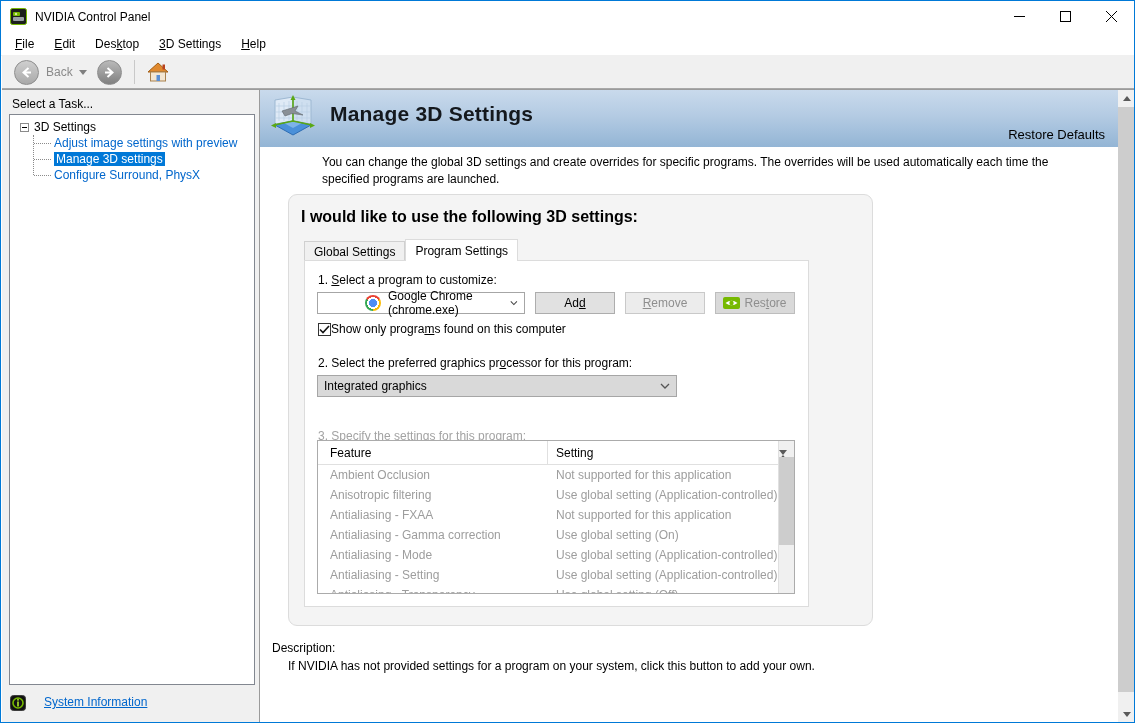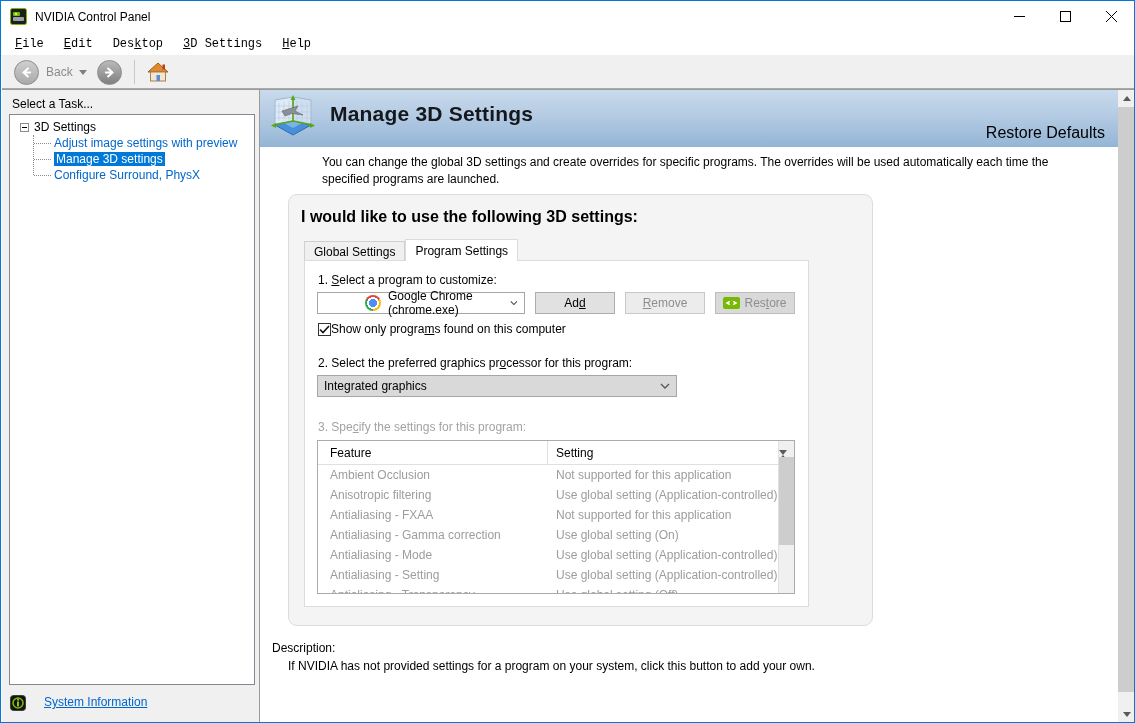--- a/index.html
+++ b/index.html
@@ -10,21 +10,21 @@
     position:relative; width:1135px; height:723px; background:#fff;
     border:1px solid #0079d7; overflow:hidden;
   }
   
   #titlebar { position:absolute; left:0; top:0; width:100%; height:31px; background:#fff; display:flex; align-items:center; }
   #titlebar .app-icon { margin:0 8px 0 9px; width:17px; height:17px; }
   #titlebar .title { font-size:12px; }
   .win-controls { position:absolute; right:0; top:0; height:31px; display:flex; }
   .win-btn { width:46px; height:31px; display:flex; align-items:center; justify-content:center; background:#fff; }
   
-  #menubar { position:absolute; left:0; top:31px; width:100%; height:24px; background:#fff; display:flex; align-items:center; padding-left:8px; border-bottom:1px solid #f0f0f0;font-family:Liberation Mono, monospace; }
+  #menubar { position:absolute; left:0; top:31px; width:100%; height:24px; background:#fff; display:flex; align-items:center; padding-left:8px; border-bottom:1px solid #f0f0f0; }
   .menu-item { padding:3px 6px; margin-right:8px; cursor:default; }
   
   #toolbar { position:absolute; left:1px; top:55px; width:1133px; height:33px; background:#f0f0f0; display:flex; align-items:center; border-bottom:1px solid #a8a8a8; }
   .nav-circle { width:25px; height:25px; border-radius:50%; border:1px solid #8d8d8d; display:flex; align-items:center; justify-content:center; color:#fff; font-size:13px; }
   .nav-back { margin-left:12px; background:linear-gradient(#cfcfcf,#a9a9a9); }
   .nav-fwd  { background:linear-gradient(#b9b9b9,#808080); }
   .back-label { color:#8a8a8a; margin:0 6px 0 7px; }
   .caret-down { width:0; height:0; border-left:4px solid transparent; border-right:4px solid transparent; border-top:5px solid #7f7f7f; margin-right:10px; }
   .tb-sep { width:1px; height:24px; background:#c9c9c9; margin:0 12px; }
   
@@ -42,31 +42,31 @@
   .tree-item { position:relative; height:16px; display:flex; align-items:center; padding-left:21px; color:#0066cc; white-space:nowrap; }
   .tree-item::before { content:""; position:absolute; left:1px; top:8px; width:17px; border-top:1px dotted #8b8b8b; }
   .tree-item.selected span { background:#0078d7; color:#fff; padding:0 2px; }
   .sysinfo-row { position:absolute; left:8px; bottom:12px; display:flex; gap:18px; }
   .sysinfo-row a { color:#0066cc; }
   
   .main-header { position:absolute; left:0; top:0; width:100%; height:57px;
     background:linear-gradient(180deg,#c9daec 0%,#b4cbe3 45%,#93b5d5 100%); }
   .main-header .hdr-icon { position:absolute; left:10px; top:4px; }
   .main-header h1 { position:absolute; left:70px; top:12px; font-size:21px; font-weight:bold; color:#14181d; letter-spacing:.2px; }
-  .restore-defaults { position:absolute; right:30px; bottom:5px; font-size:16px; color:#000; cursor:default; }
+  .restore-defaults { position:absolute; right:30px; bottom:5px; font-size:13px; color:#000; cursor:default; }
   .intro { position:absolute; left:62px; top:64px; width:772px; line-height:1.45; }
   
   .card { position:absolute; left:28px; top:104px; width:585px; height:432px; background:#f4f4f4; border:1px solid #dcdcdc; border-radius:9px; }
   .card-heading { position:absolute; left:12px; top:13px; font-weight:bold; font-size:16px; }
   .tabs { position:absolute; left:15px; top:44px; display:flex; align-items:flex-end; }
   .tab { height:20px; padding:0 9px; display:flex; align-items:center; border:1px solid #d0d0d0; border-bottom:none; background:#f0f0f0; }
   .tab.active { height:22px; background:#fff; position:relative; z-index:2; border-color:#dcdcdc; }
   .panel { position:absolute; left:15px; top:65px; width:505px; height:347px; background:#fff; border:1px solid #dcdcdc; }
   .sec-label { position:absolute; left:13px; }
-  .disabled-text { color:#a3a3a3; }
+  .disabled-text { color:#a3a3a3;margin-top:9px; }
   
   .combo { position:absolute; height:22px; border:1px solid #a6a6a6; background:#fff; display:flex; align-items:center; padding:0 6px; }
   .combo .chev { margin-left:auto; }
   .combo1 { left:12px; top:31px; width:208px;padding-left:47px; }
   .combo2 { left:12px; top:114px; width:360px; background:#d9d9d9; }
   .btn { position:absolute; top:31px; width:80px; height:22px; display:flex; align-items:center; justify-content:center; gap:4px; }
   .btn-add { left:230px; background:#e1e1e1; border:1px solid #adadad; }
   .btn-remove { left:320px; background:#ececec; border:1px solid #c9c9c9; color:#8e8e8e; }
   .btn-restore { left:410px; background:#d9d9d9; border:1px solid #bdbdbd; color:#8e8e8e; }
   .chk-row { position:absolute; left:13px; top:61px; display:flex; align-items:center; }

